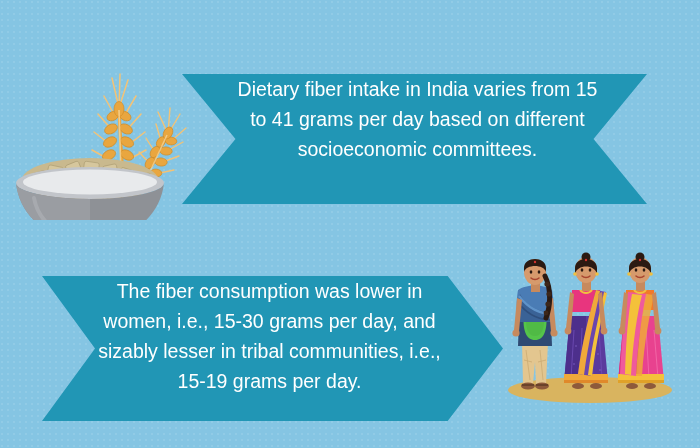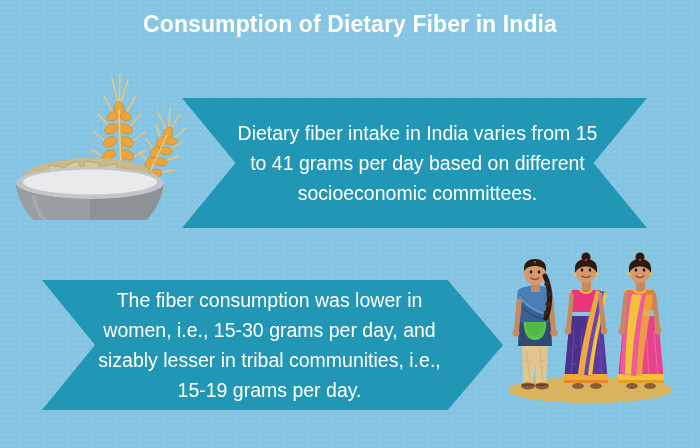--- a/index.html
+++ b/index.html
@@ -39,42 +39,40 @@
     font-family: "Liberation Sans", sans-serif;
     white-space: nowrap;
   }
 
   
   .ribbon {
     position: absolute;
     background: #2196b5;
     color: #ffffff;
     display: flex;
-    align-items: center;
     justify-content: center;
     text-align: center;
     box-sizing: border-box;
-    margin-top: 24px;
   }
 
   #banner-one {
     left: 182px;
     top: 74px;
     width: 465px;
     height: 130px;
     padding: 0 46px 0 52px;
     -webkit-clip-path: polygon(0 0, 100% 0, 88.5% 50%, 100% 100%, 0 100%, 11.5% 50%);
     clip-path: polygon(0 0, 100% 0, 88.5% 50%, 100% 100%, 0 100%, 11.5% 50%);
   }
 
   #banner-two {
     left: 42px;
-    top: 256px;
+    top: 276px;
     width: 461px;
-    height: 130px;
+    height: 145px;
     padding: 0 56px 0 50px;
     -webkit-clip-path: polygon(0 0, 88% 0, 100% 50%, 88% 100%, 0 100%, 11.5% 50%);
     clip-path: polygon(0 0, 88% 0, 100% 50%, 88% 100%, 0 100%, 11.5% 50%);
   }
 
   .ribbon-text {
     font-size: 19.5px;
     line-height: 30px;
     font-weight: normal;
     color: #ffffff;
@@ -107,21 +105,20 @@
     top: 250px;
     width: 208px;
     height: 155px;
   }
 </style>
 </head>
 <body>
 
 <div id="infographic">
 
-  <div id="title">Consumption of Dietary Fiber in India</div>
 
   <div id="bowl-illustration">
     <svg viewBox="0 0 195 168" width="195" height="168" xmlns="http://www.w3.org/2000/svg">
 
       <g>
 
         <path d="M118 148 L114 110 L112 78 L111 56" stroke="#e9a63f" stroke-width="3.2" fill="none" stroke-linecap="round"></path>
 
         <g stroke="#f3c377" stroke-width="1.5" stroke-linecap="round" fill="none">
           <path d="M111 56 L104 26"></path>

